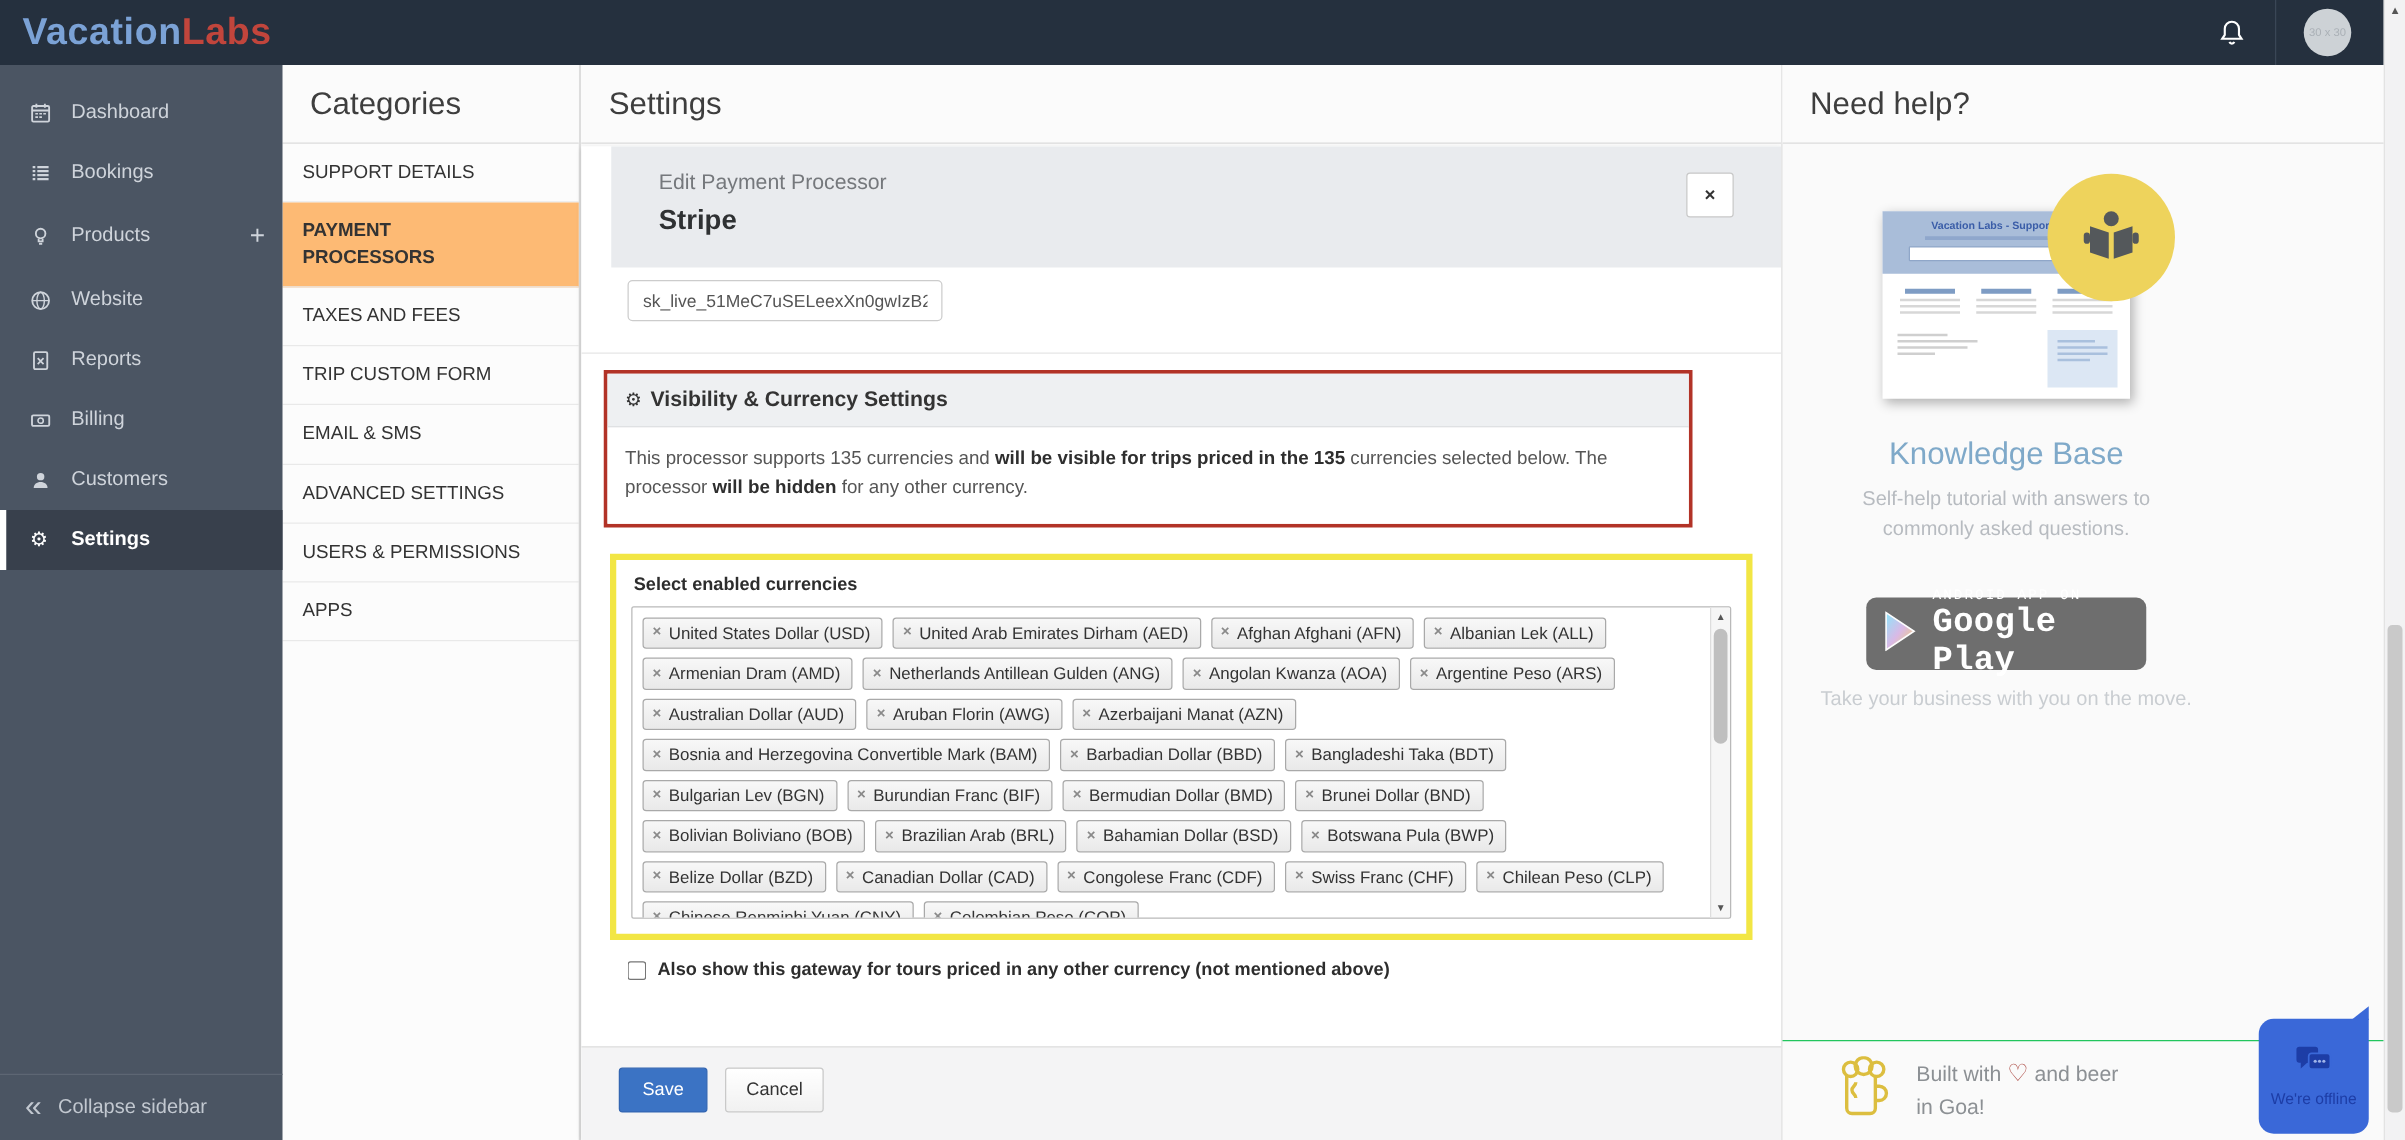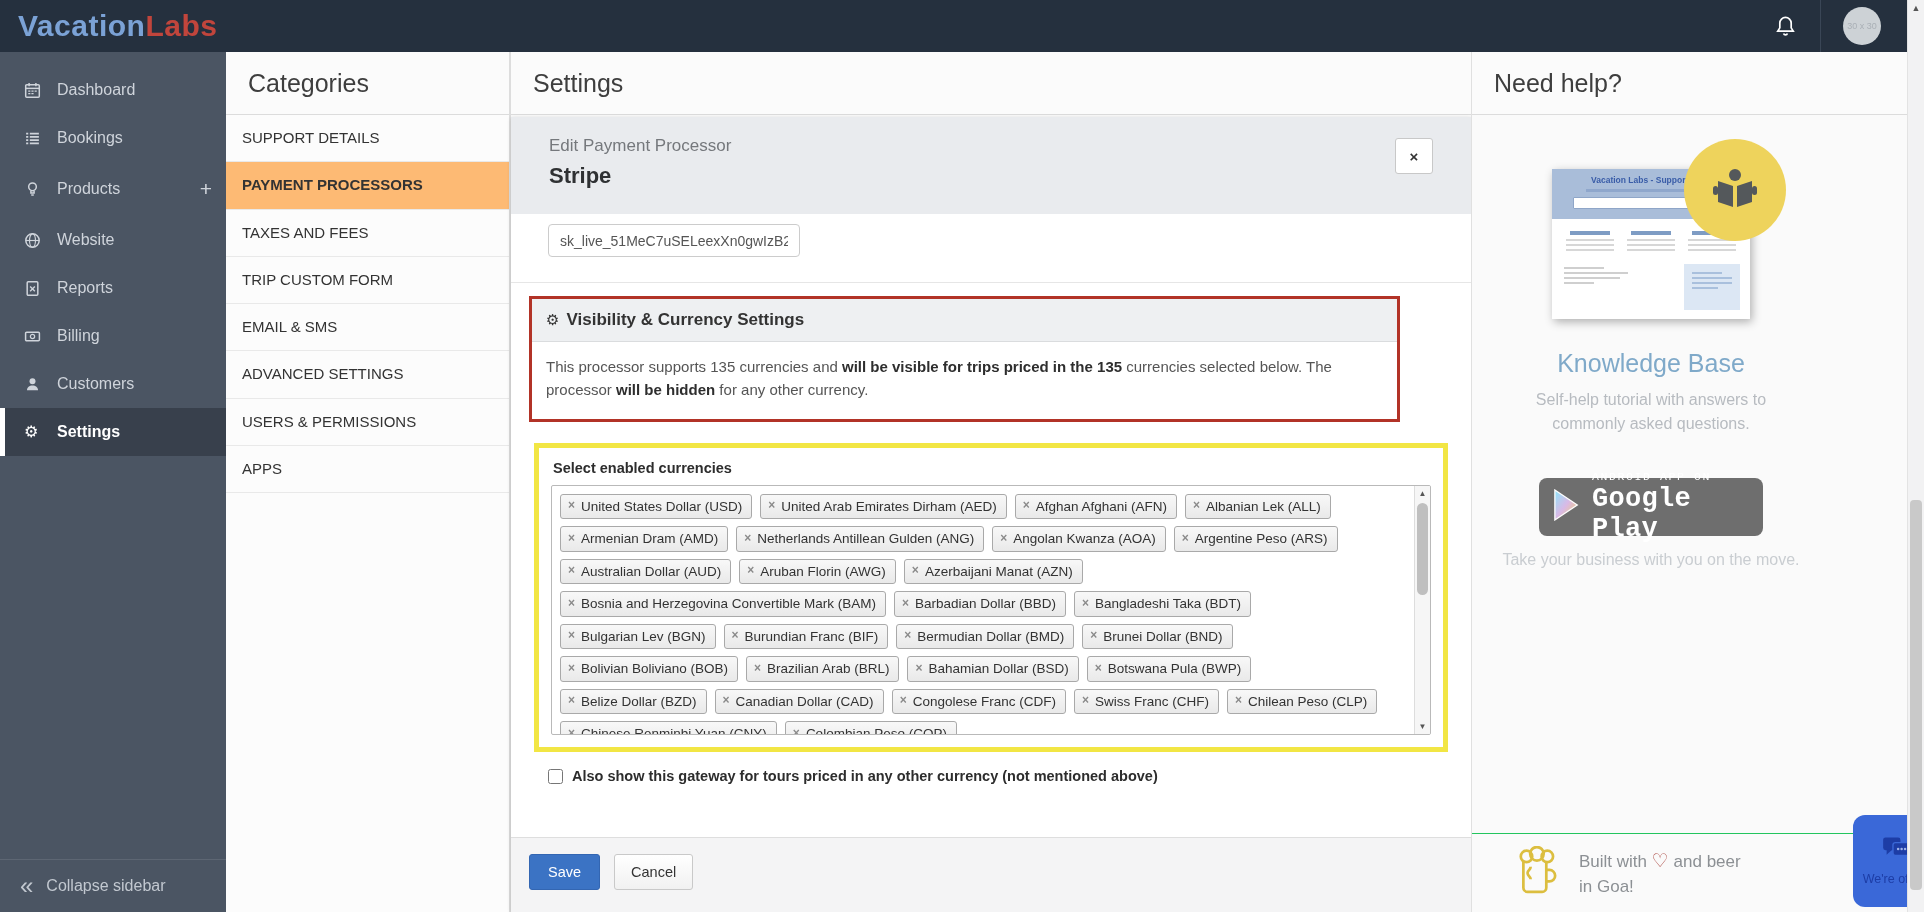--- a/index.html
+++ b/index.html
@@ -36,32 +36,32 @@
                   padding:17px 20px; color:#c2c8d0; font-size:16px; display:flex;
                   align-items:center; gap:13px; cursor:pointer; }
   .chev { font-size:24px; line-height:.7; }
 
   
   .panel-head { height:63px; border-bottom:1px solid #dcdcdc; background:#fbfbfb;
                 display:flex; align-items:center; padding-left:22px; flex:none; }
   .panel-head h2 { font-size:25px; font-weight:400; color:#3e3e3e; }
 
   
-  .catpanel { width:285px; flex:none; background:#fcfcfc; border-right:2px solid #ddd;
+  .catpanel { width:239px; flex:none; background:#fcfcfc; border-right:2px solid #ddd;
               display:flex; flex-direction:column; }
   .cat-item { padding:13px 16px; font-size:15px; color:#333; border-bottom:1px solid #e9e9e9;
               cursor:pointer; line-height:1.35; }
   .cat-item.active { background:#fdba74; font-weight:bold; padding-right:80px; }
 
   
   .mainpanel { width:960px; flex:none; background:#fafafa; display:flex; flex-direction:column; }
   .modal { flex:1; margin-top:2px; background:#fff; box-shadow:0 1px 4px rgba(0,0,0,.18);
            display:flex; flex-direction:column; overflow:hidden; }
   .modal-head { background:#e9ebee; padding:19px 24px 25px 38px; display:flex;
-                justify-content:space-between; flex:none; }
+                justify-content:space-between; flex:none;margin-left:24px; }
   .modal-sub { color:#75787c; font-size:17px; margin-bottom:7px; }
   .modal-title { color:#2f3133; font-size:22px; font-weight:bold; }
   .modal-close { width:38px; height:36px; background:#fff; border:1px solid #c8c8c8; border-radius:3px;
                  font-size:15px; font-weight:bold; color:#333; cursor:pointer; margin:2px 14px 0 0; }
   .modal-body { flex:1; padding:10px 24px 0; overflow:hidden; }
   .key-input { margin-left:13px; width:252px; height:33px; border:1px solid #ccc; border-radius:4px;
                padding:0 11px; font-size:14px; color:#555; background:#fff;
                font-family:"Liberation Sans", sans-serif; }
   .full-divider { border:0; border-top:1px solid #e6e6e6; margin:25px -24px 13px; }
 
@@ -86,21 +86,21 @@
   .sb-arrow { height:15px; display:flex; align-items:center; justify-content:center;
               font-size:8px; color:#555; cursor:pointer; }
   .sb-arrow.down { position:absolute; bottom:0; left:0; right:0; }
   .inner-thumb { position:absolute; left:2px; right:2px; top:17px; height:92px;
                  background:#bfbfbf; border-radius:6px; cursor:pointer; }
 
   .chk-row { margin:16px 0 0 13px; display:flex; align-items:flex-start; gap:9px;
              font-size:14.5px; font-weight:bold; color:#2d2d2d; cursor:pointer; }
   .chk-row input { width:15px; height:15px; margin-top:1px; cursor:pointer; }
 
-  .modal-foot { background:#f4f4f5; border-top:1px solid #dedede; padding:16px 24px 22px 18px;
+  .modal-foot { background:#f4f4f5; border-top:1px solid #dedede; padding:16px 24px 22px 30px;
                 display:flex; gap:14px; flex:none; }
   .btn-save { background:#3b73c4; border:1px solid #3366b2; color:#fff; border-radius:3px;
               padding:9px 18px; font-size:14.5px; cursor:pointer;
               font-family:"Liberation Sans", sans-serif; }
   .btn-cancel { background:linear-gradient(#fff,#f1f1f1); border:1px solid #c9c9c9; color:#333;
                 border-radius:3px; padding:9px 16px; font-size:14.5px; cursor:pointer;
                 font-family:"Liberation Sans", sans-serif; }
 
   
   .helppanel { width:482px; flex:none; background:#fafafa; border-left:1px solid #e0e0e0;

